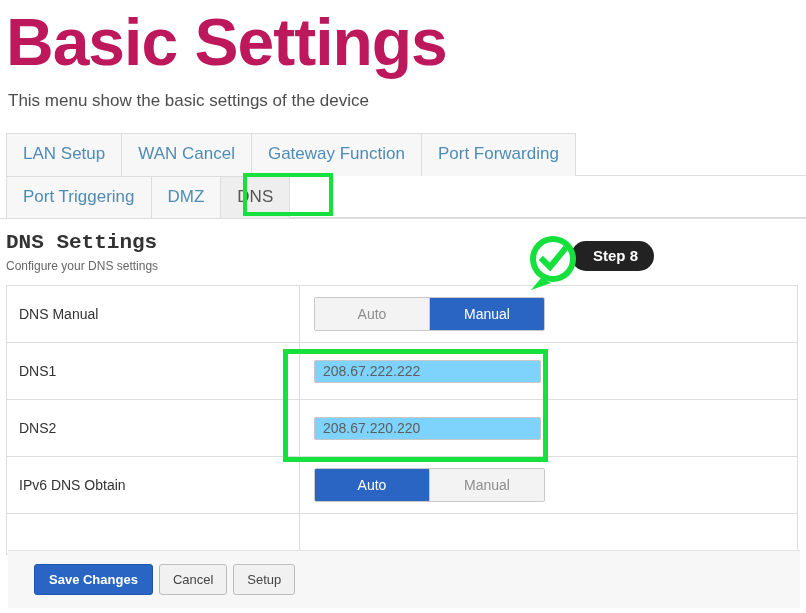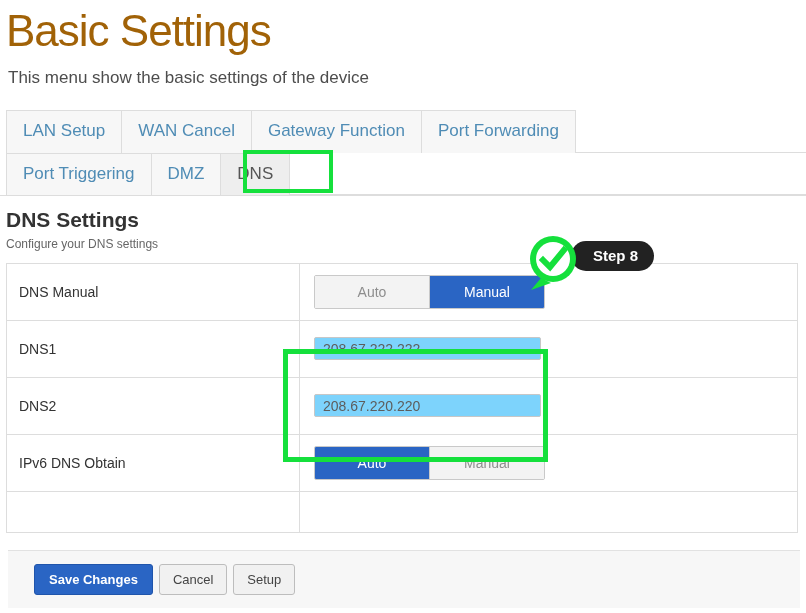--- a/index.html
+++ b/index.html
@@ -17,23 +17,23 @@
   }
   .page {
     position: relative;
     width: 806px;
     height: 613px;
     box-sizing: border-box;
     padding: 0;
   }
   
   .page-title {
-    font-size: 44px;
-    font-weight: normal;
-    color: #a16207;
+    font-size: 66px;
+    font-weight: bold;
+    color: #be185d;
     letter-spacing: -1px;
     margin: 8px 0 0 6px;
     line-height: 1.05;
     font-family: "Liberation Sans", sans-serif;
   }
   .page-subtitle {
     font-size: 17px;
     color: #4d4d4d;
     margin: 14px 0 11px 8px;
   }
@@ -86,20 +86,21 @@
   }
   
   .section {
     margin: 12px 0 0 6px;
   }
   .section h2 {
     font-size: 21px;
     font-weight: bold;
     color: #333333;
     margin: 0;
+    font-family: Liberation Mono, monospace;
   }
   .section .desc {
     font-size: 12px;
     color: #666666;
     margin-top: 5px;
   }
   
   .settings-table {
     margin: 12px 6px 0 6px;
     border: 1px solid #dddddd;

